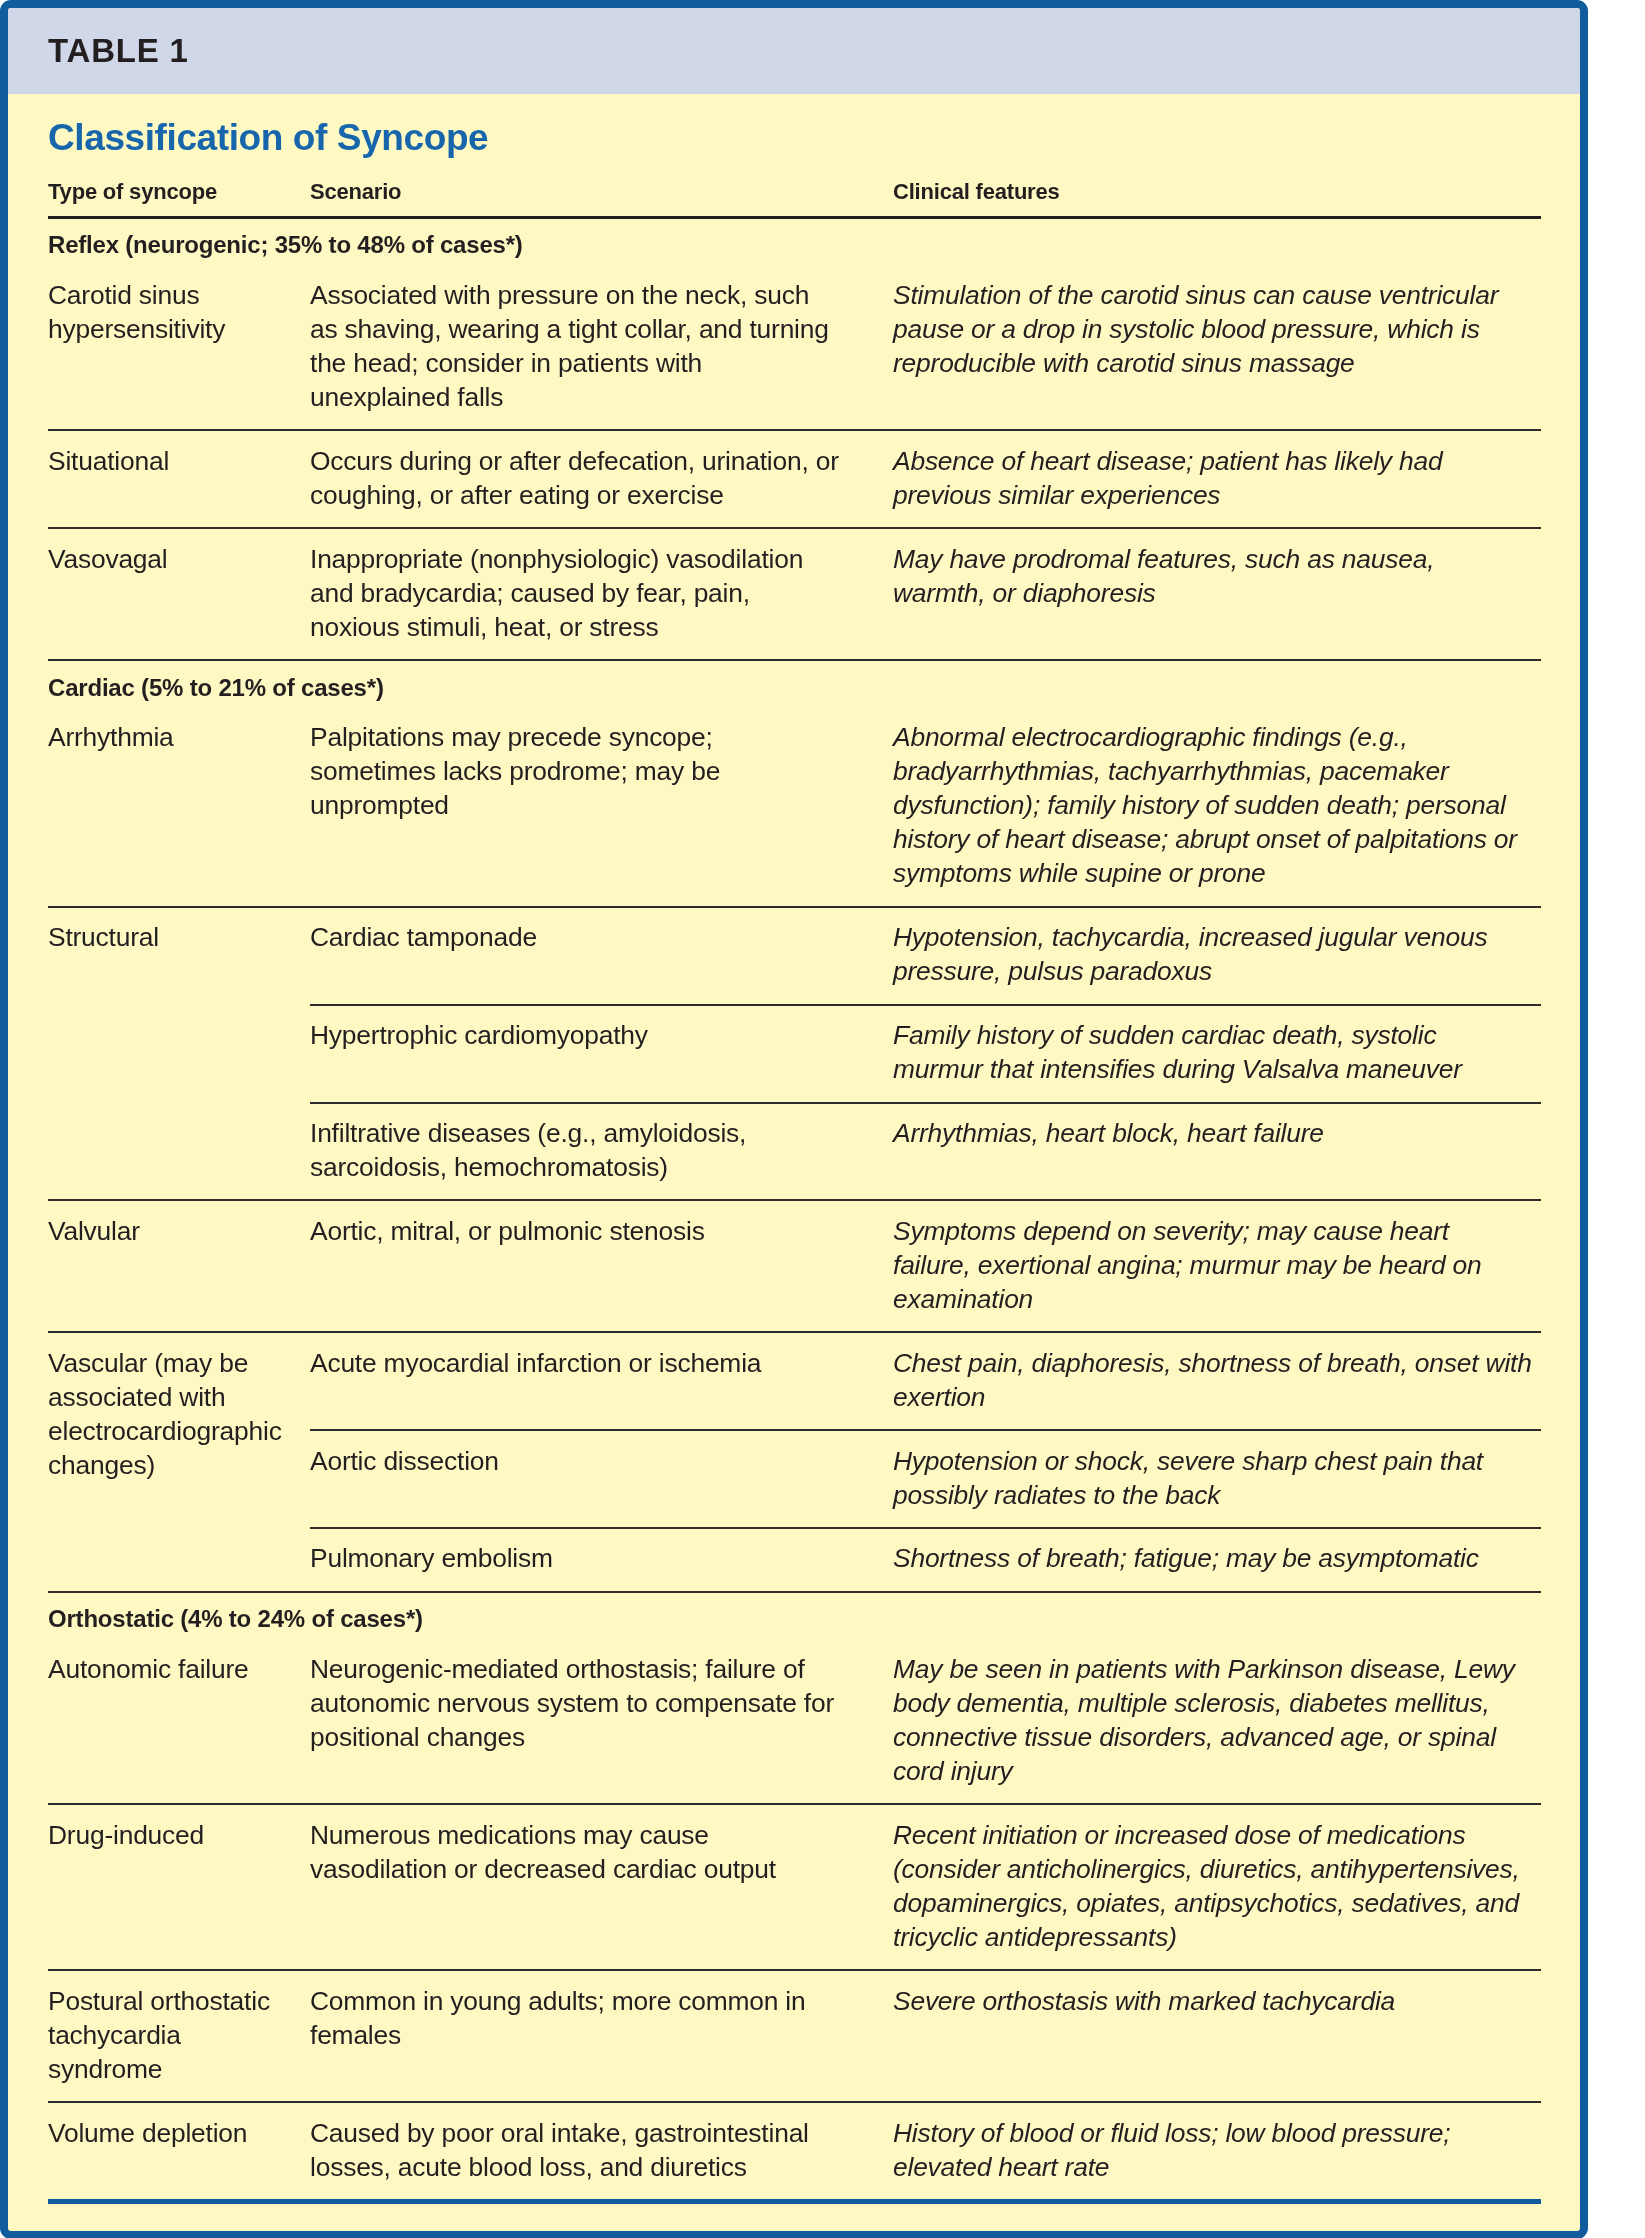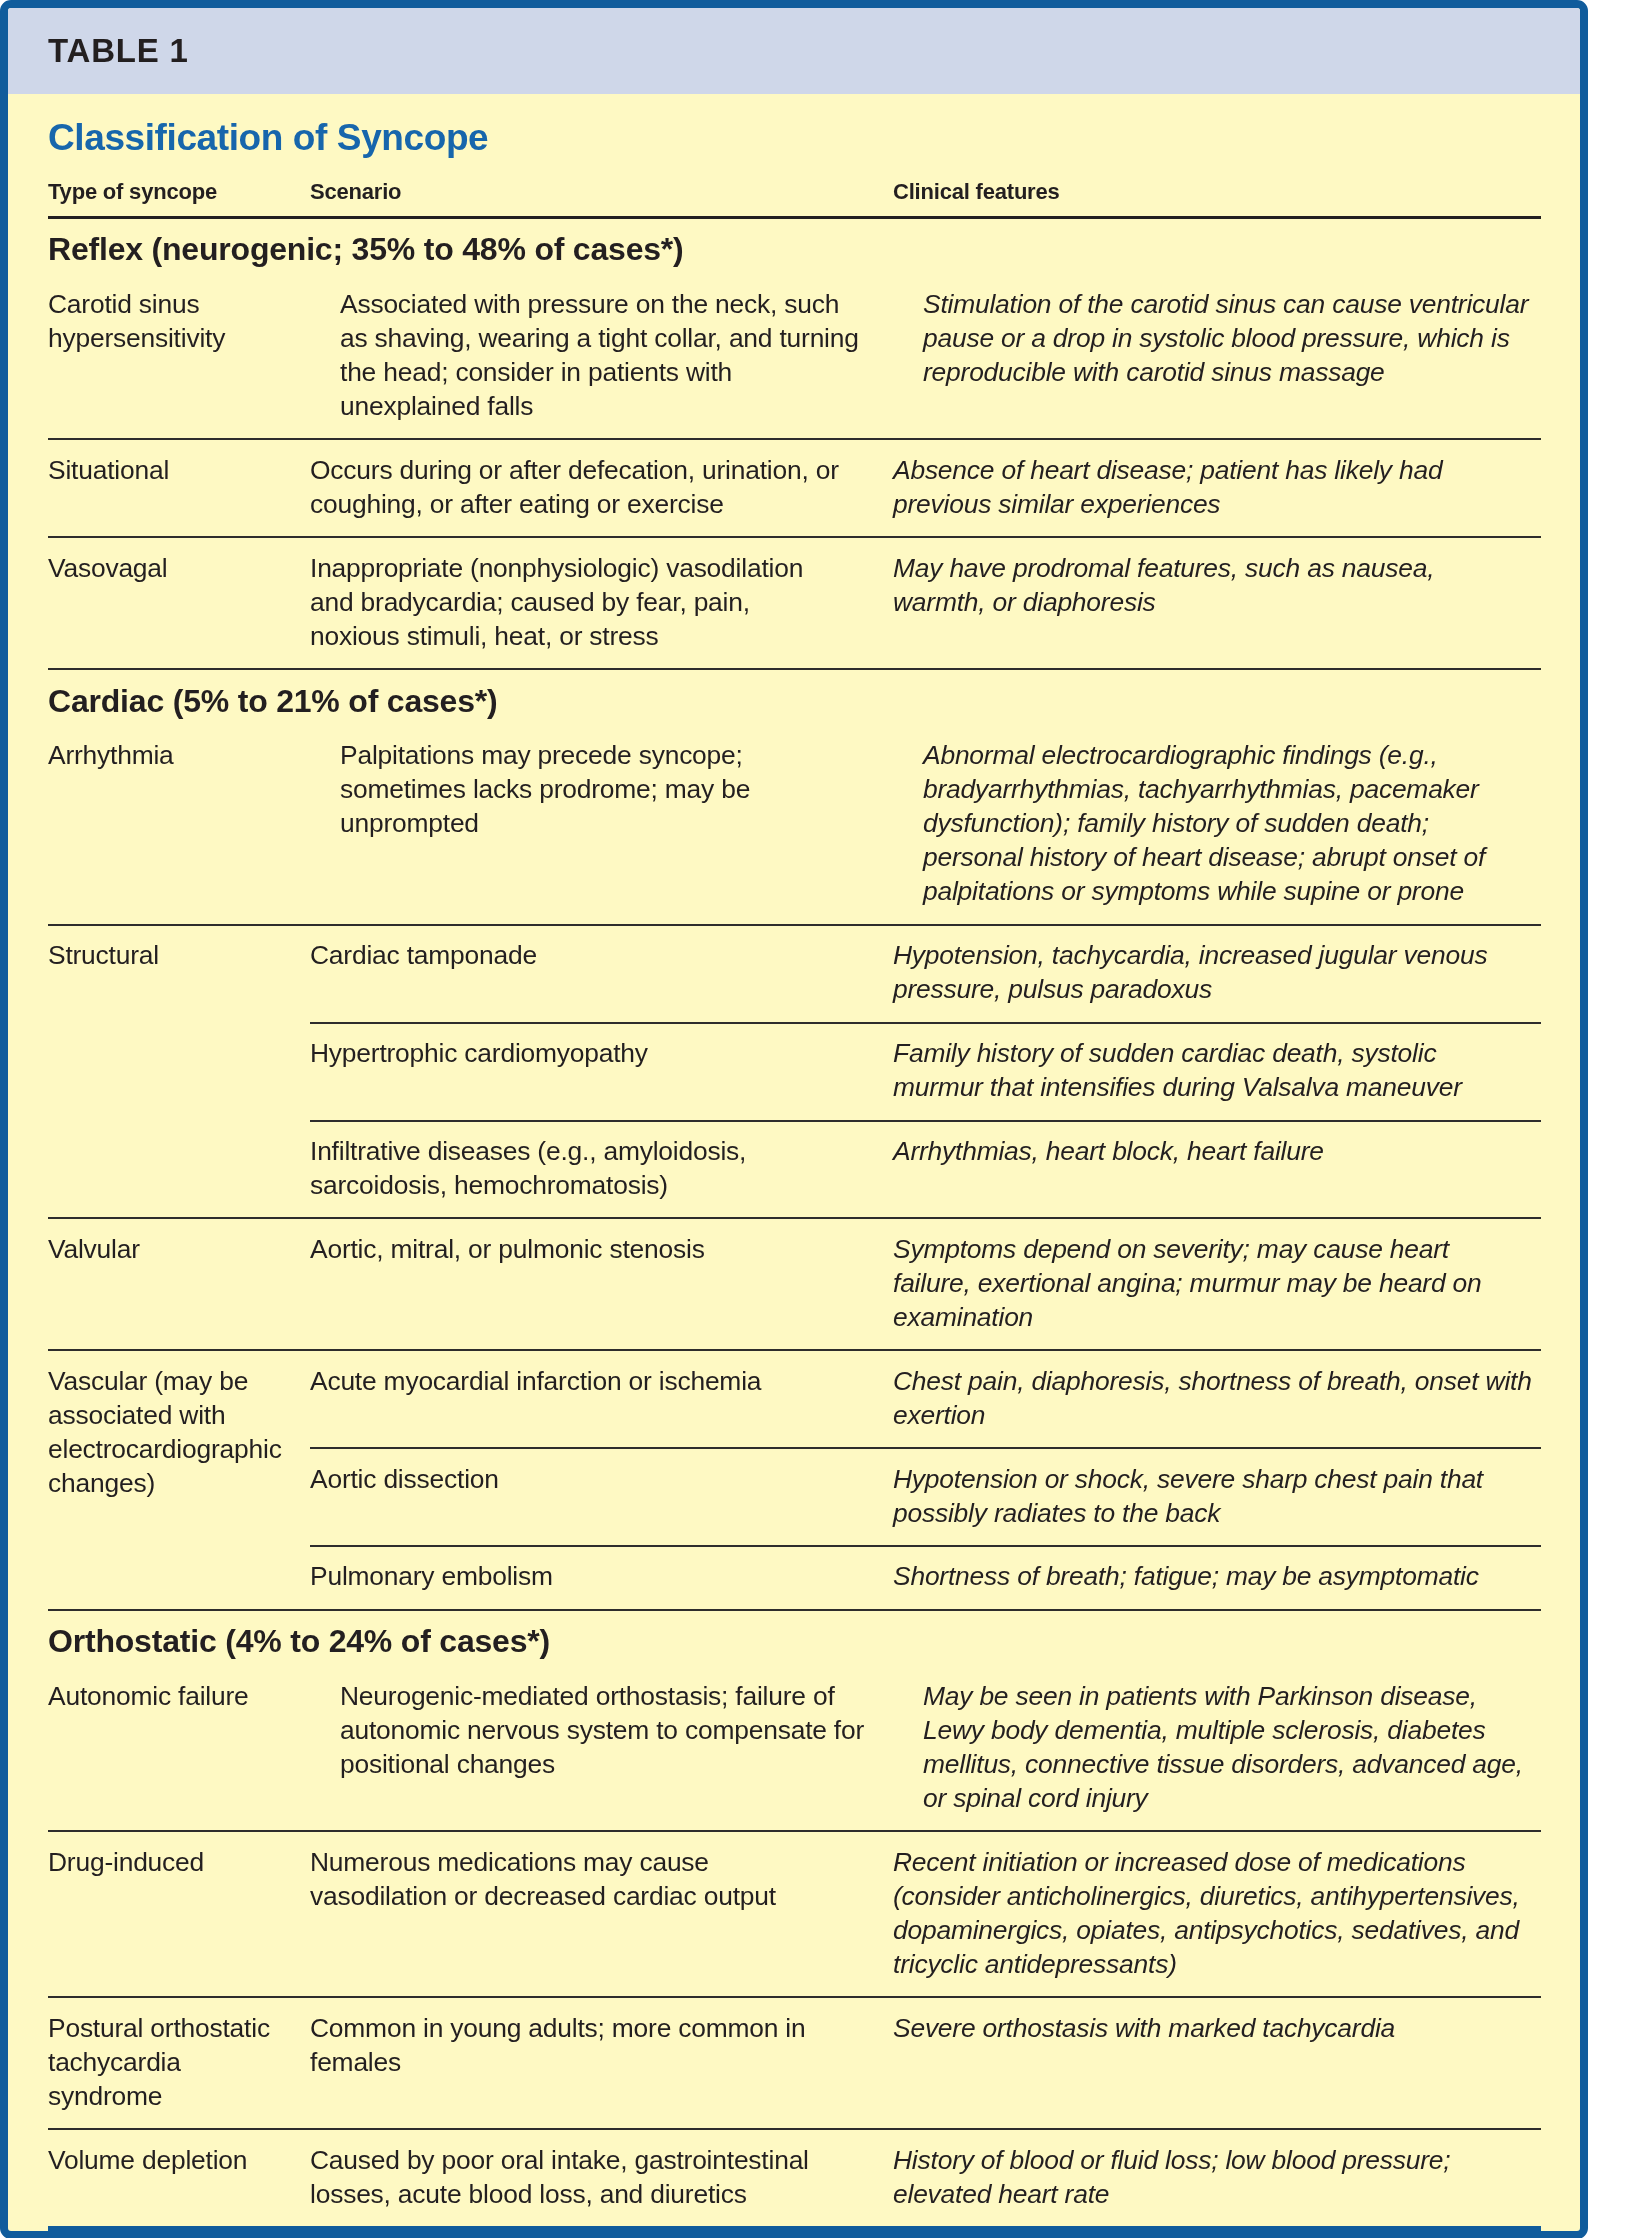--- a/index.html
+++ b/index.html
@@ -39,27 +39,27 @@
     border-bottom:3.9px solid #231f20;
     padding-bottom:11px;
   }
   .colheads .ch { font-size:22px; font-weight:700; letter-spacing:-0.2px; }
   .ch-type { width:262px; flex:none; padding-right:18.7px; }
   .ch-scenario { width:583px; flex:none; padding-right:54px; }
   .ch-features { flex:1; }
   .table-body { }
   .section-header {
     border-top:2.3px solid #2e2d2c;
-    font-size:32px; font-weight:700;
+    font-size:24px; font-weight:700;
     padding:12.4px 0 6.2px 0;
     letter-spacing:-0.2px;
   }
   .table-body > .section-header:first-child { border-top:none; }
   .row { display:flex; border-top:2.3px solid #2e2d2c; }
-  .section-header + .row { border-top:none;gap:30px; }
+  .section-header + .row { border-top:none; }
   .cell {
     font-size:26.4px; line-height:34px; letter-spacing:-0.2px;
     padding-top:12.4px; padding-bottom:15.5px;
   }
   .type-cell { width:262px; flex:none; padding-right:18.7px; }
   .entries { flex:1; }
   .entry { display:flex; }
   .entry + .entry { border-top:2.3px solid #2e2d2c; }
   .scenario-cell { width:583px; flex:none; padding-right:54px; }
   .features-cell { flex:1; padding-right:9.3px;font-style:italic; }

